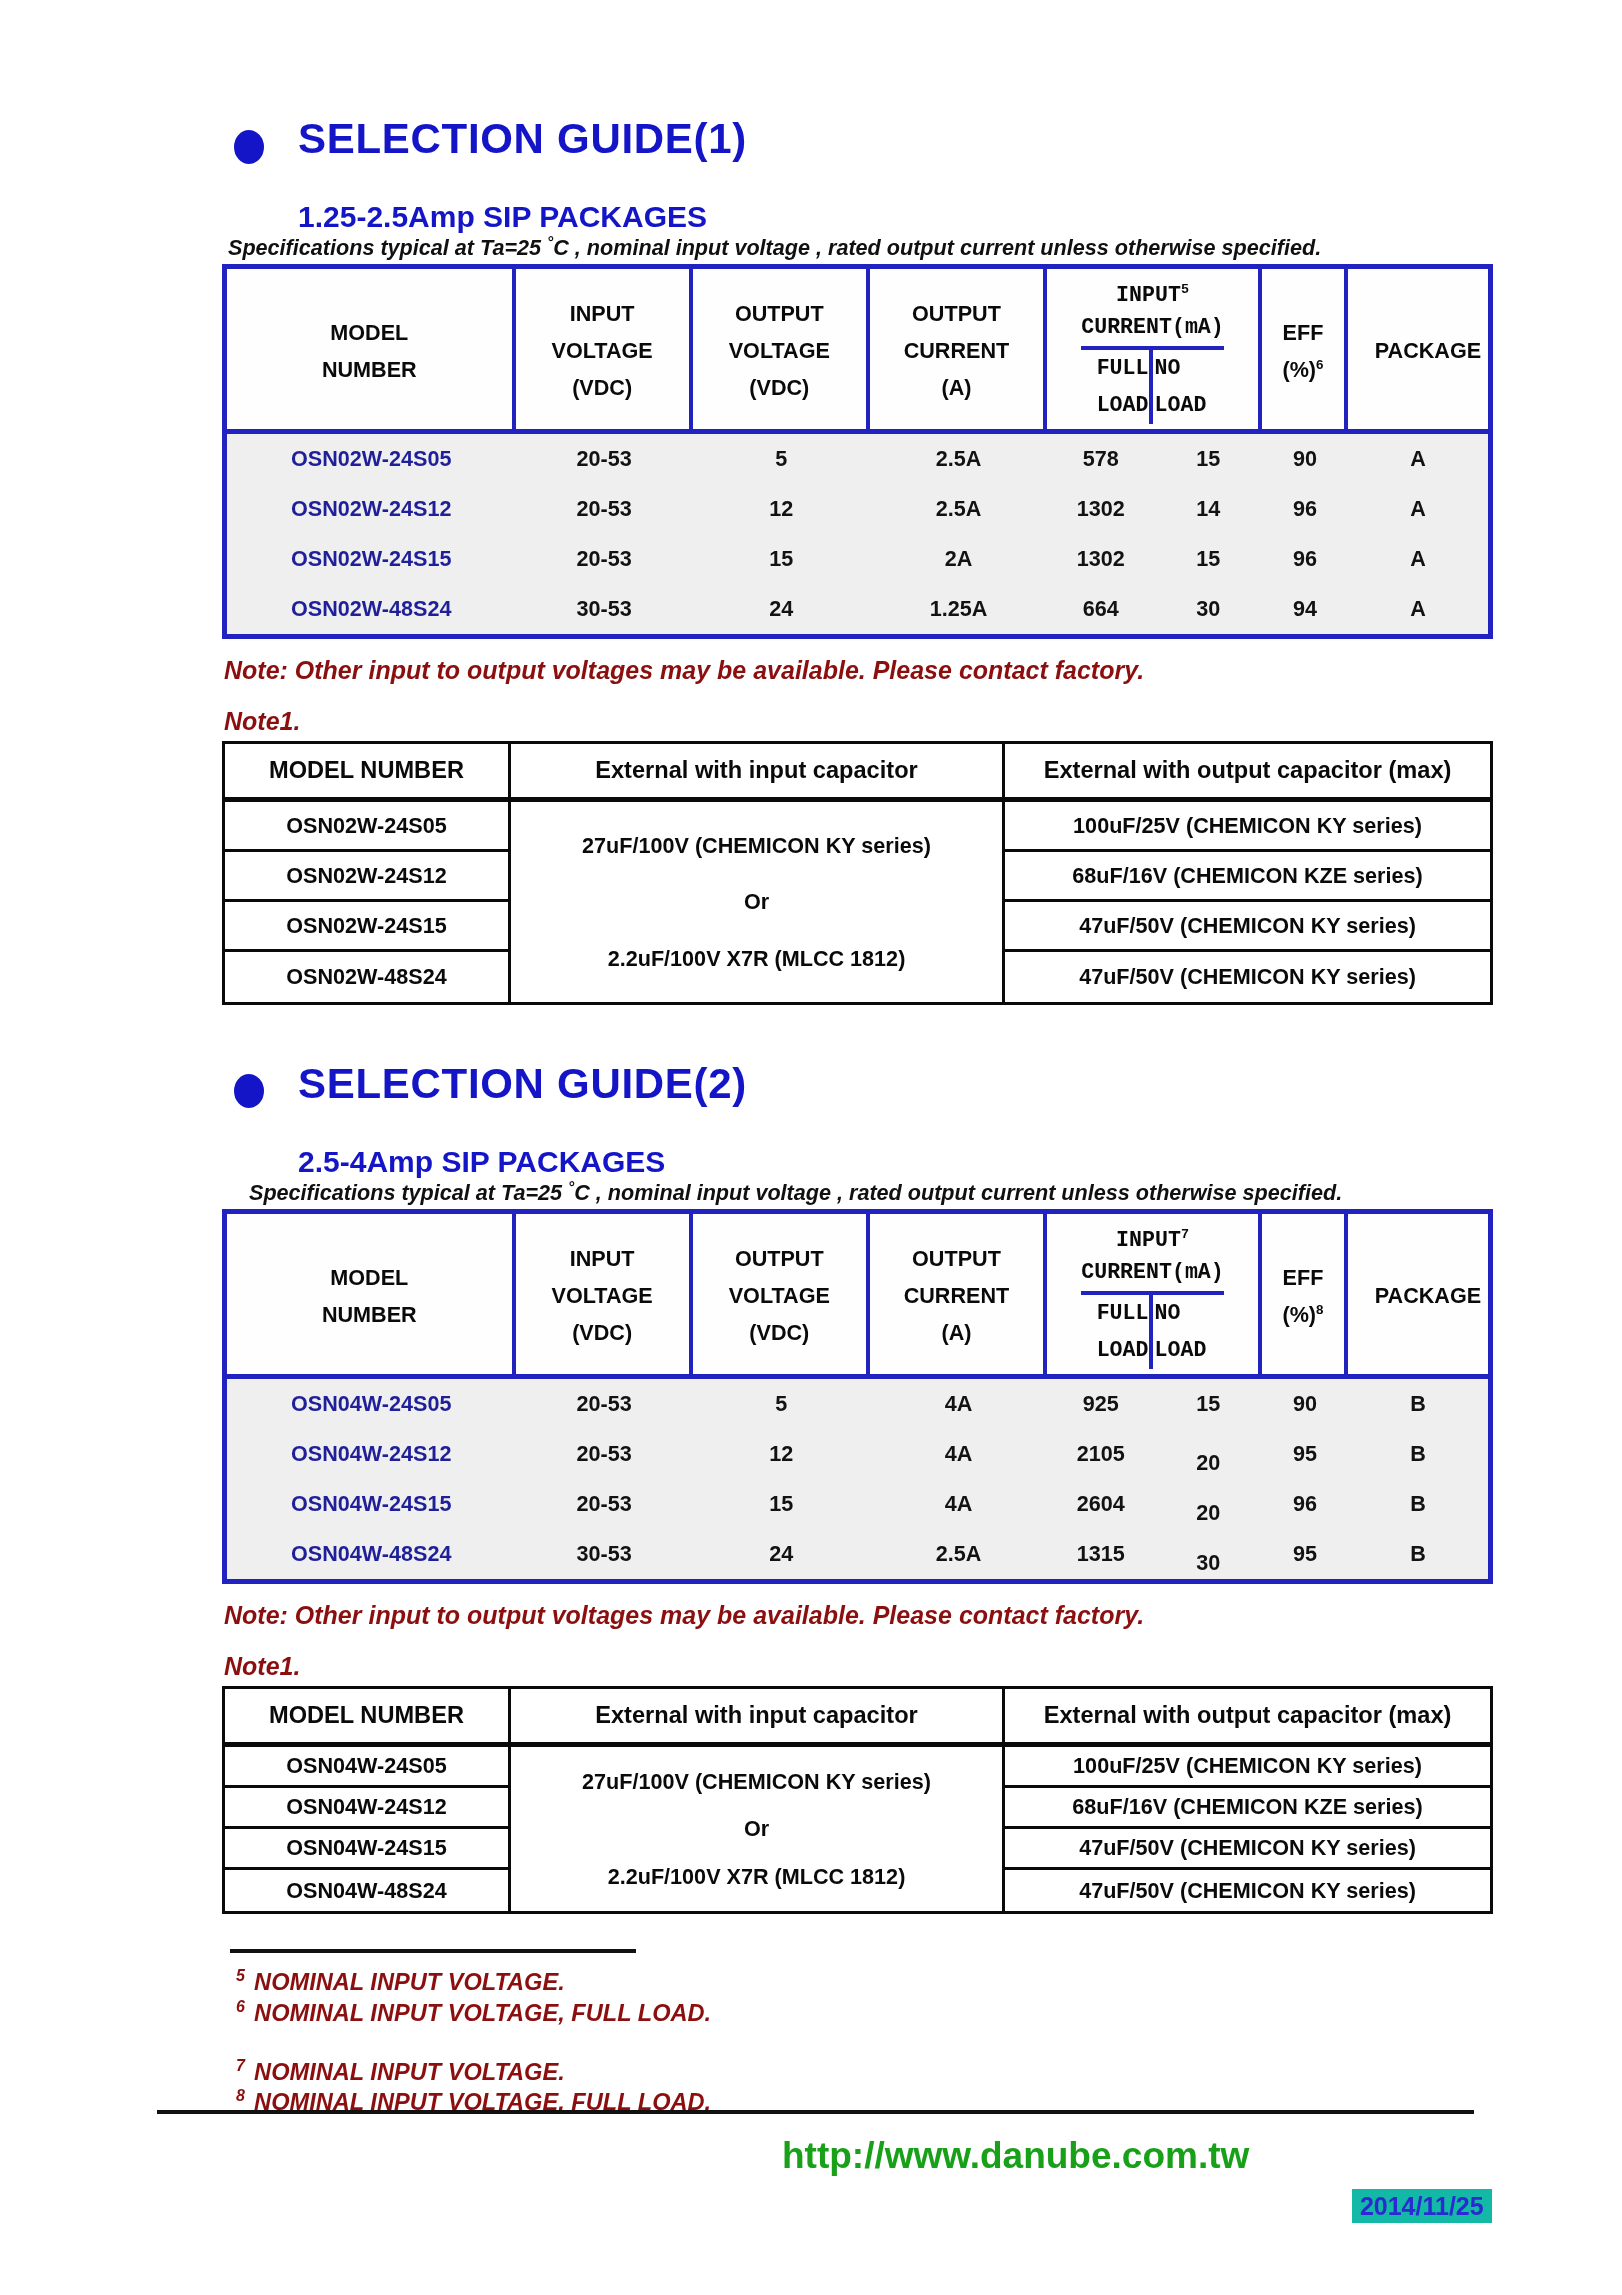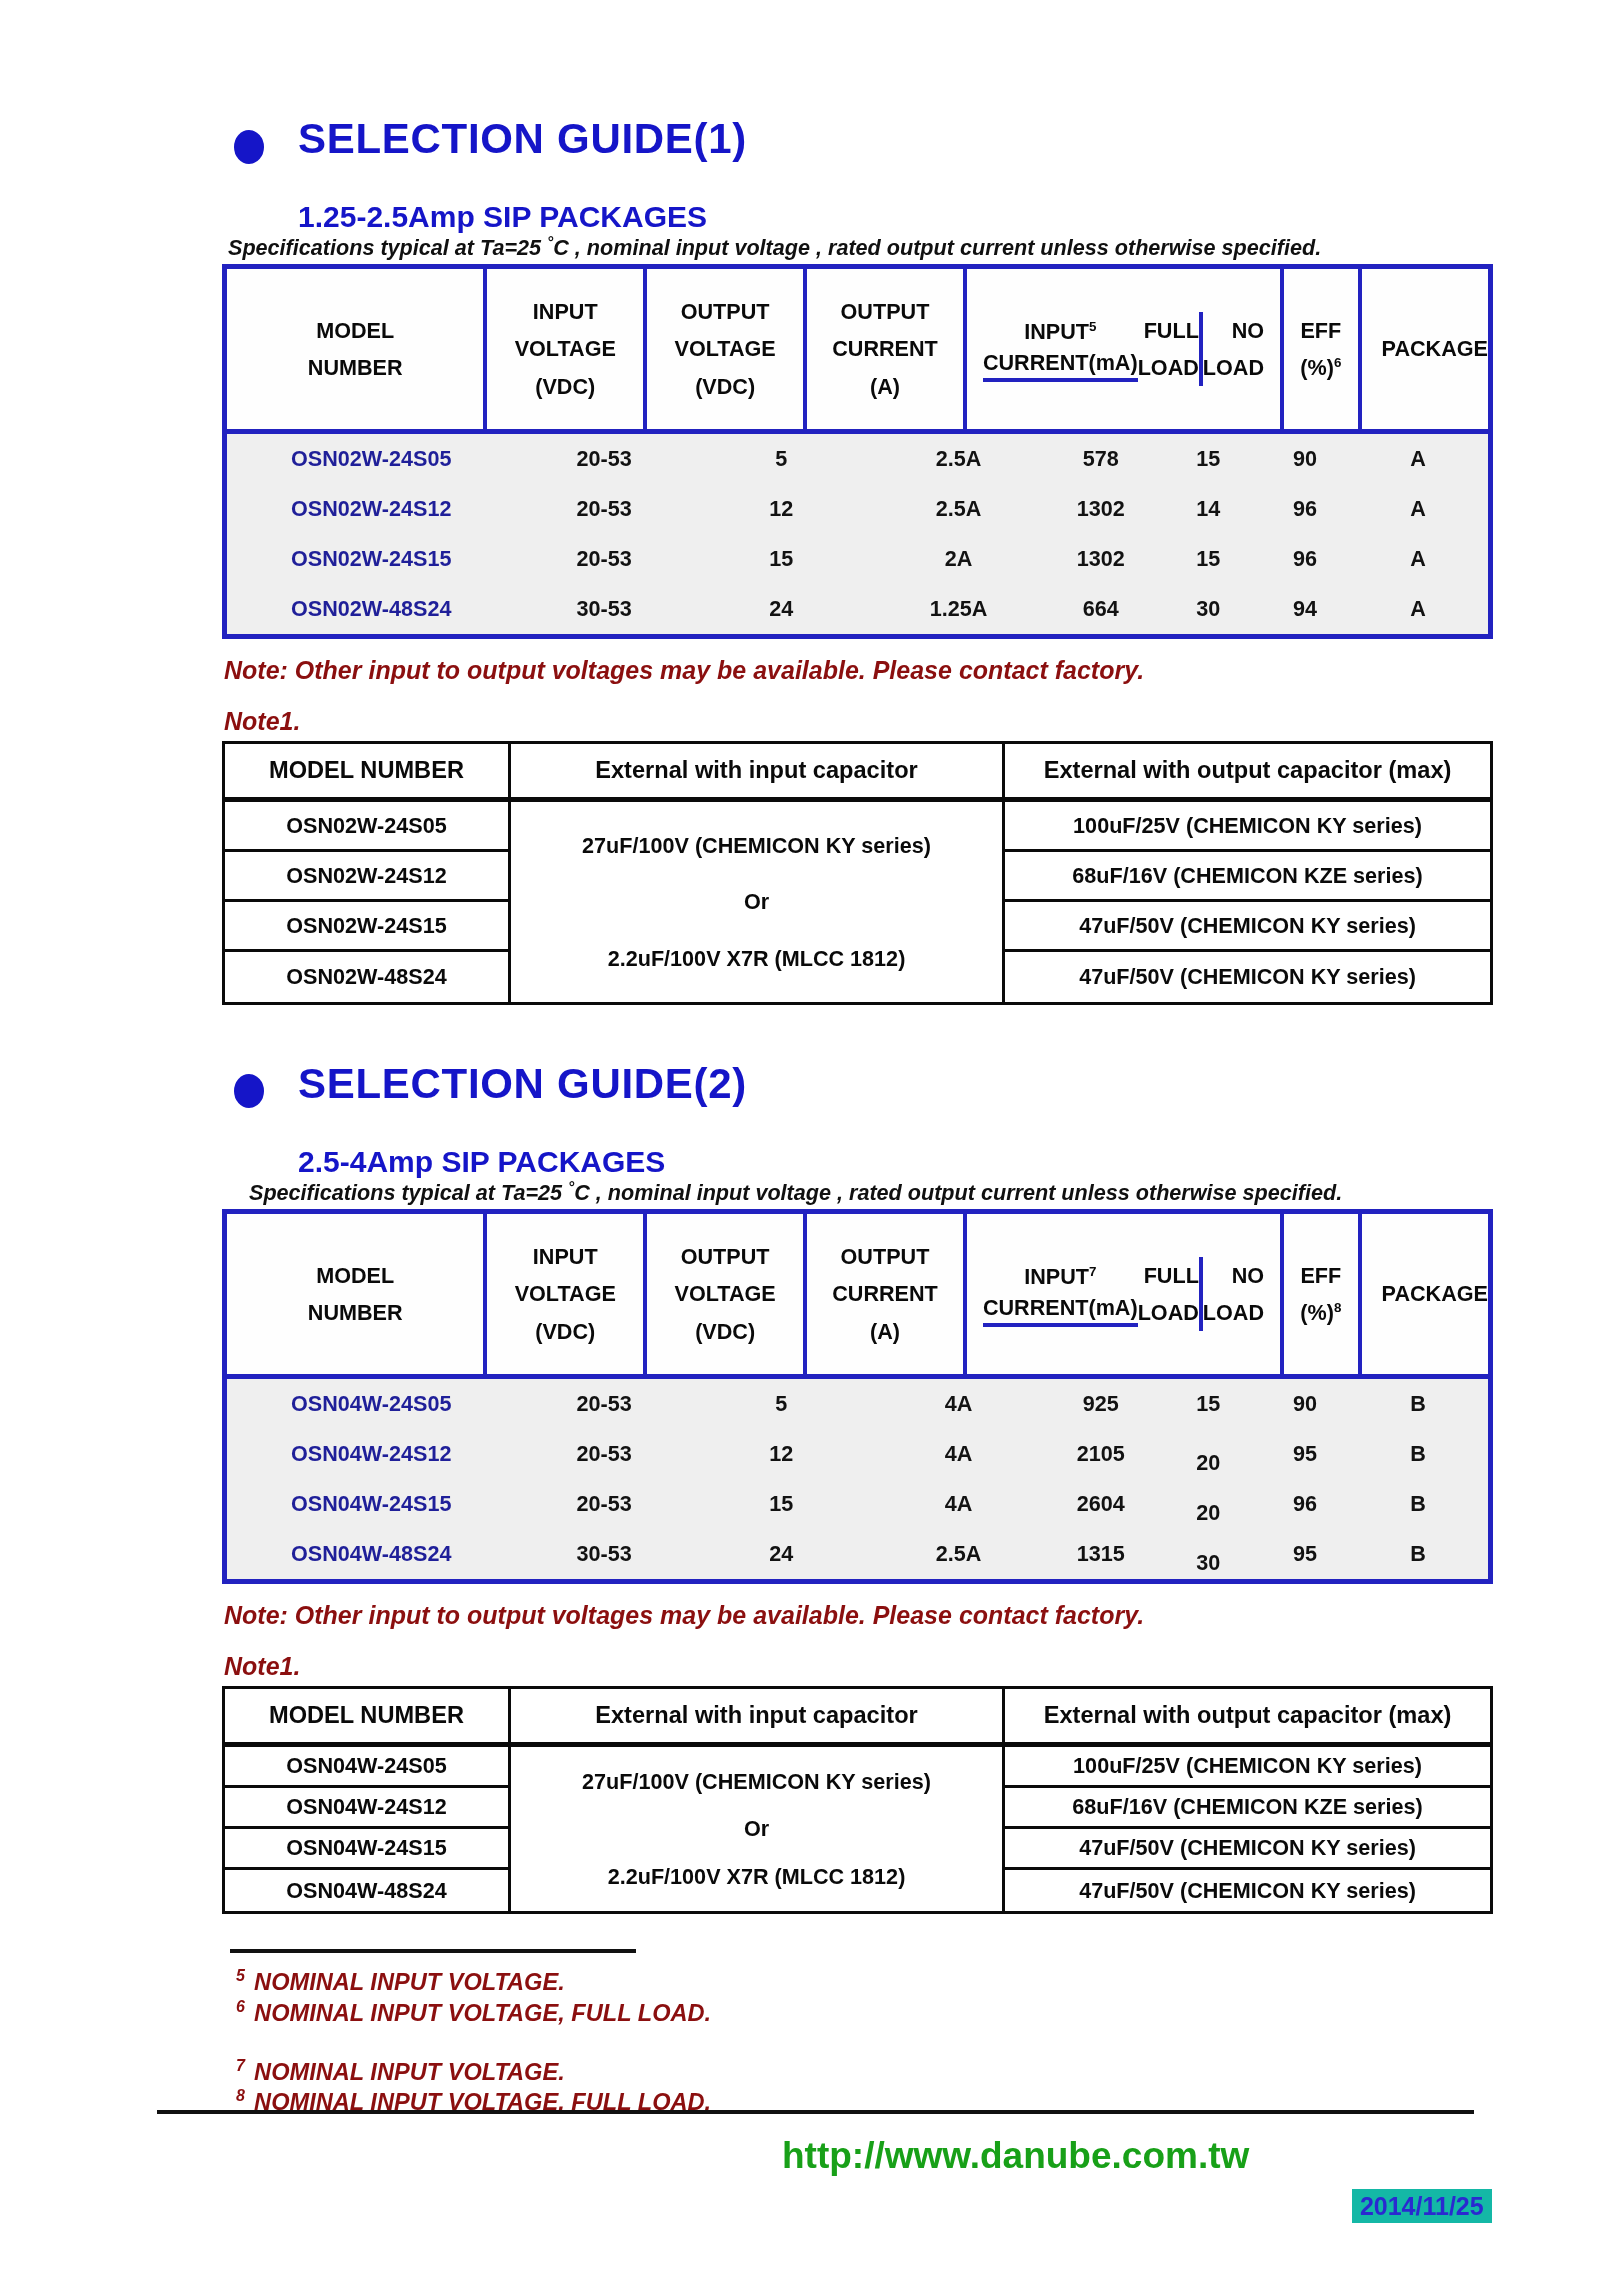--- a/index.html
+++ b/index.html
@@ -13,24 +13,24 @@
   .sec-sub { position:absolute; left:298px; font-size:30px; font-weight:bold; color:#1515c8; white-space:nowrap; }
   .spec { position:absolute; font-size:21.6px; font-weight:bold; font-style:italic; color:#101010; white-space:nowrap; }
   .spec sup { font-size:0.72em; vertical-align:super; }
 
   
   .main-table { position:absolute; left:222px; width:1271px; border:5.9px solid #2222c0; background:#ffffff; }
   .mt-header { display:grid; grid-template-columns:443fr 272fr 272fr 272fr 330fr 132fr 215fr; height:165px; border-bottom:5.9px solid #2222c0; background:#fefefe; }
   .hcell { border-right:4.6px solid #2222c0; display:flex; flex-direction:column; align-items:center; justify-content:center; text-align:center; font-weight:bold; font-size:21.6px; line-height:1.72; color:#0a0a0a; white-space:pre-line; }
   .mt-header > .hcell:last-child { border-right:none;padding-left:20px; }
   .hsup { font-size:0.62em; vertical-align:super; line-height:1; }
-  .ic-cell { padding:16px; display:flex; flex-direction:row; }
+  .ic-cell { padding:8px; display:flex; flex-direction:column;font-family:Liberation Mono, monospace; }
   .ic-top { flex:0 0 73px; border-bottom:4.6px solid #2222c0; display:flex; flex-direction:column; align-items:center; justify-content:center; line-height:1.45; }
   .ic-sub { flex:1; display:grid; grid-template-columns:1fr 1fr; }
-  .subcell { display:flex; align-items:center; justify-content:center; text-align:right; white-space:pre-line; line-height:1.72; }
+  .subcell { display:flex; align-items:center; justify-content:center; text-align:left; white-space:pre-line; line-height:1.72; }
   .sub1 { border-right:4.6px solid #2222c0; }
   .mt-body { display:grid; grid-template-columns:443fr 272fr 272fr 272fr 165fr 165fr 132fr 215fr; grid-auto-rows:50px; background:#efefef; }
   .bcell { display:flex; align-items:center; justify-content:center; font-size:21.6px; font-weight:bold; color:#121212; }
   .bmodel { color:#1f1f99; }
   .dip { position:relative; top:9.2px; }
 
   
   .note { position:absolute; left:224px; font-size:25px; font-weight:bold; font-style:italic; color:#8b0f0f; white-space:nowrap; }
 
   

